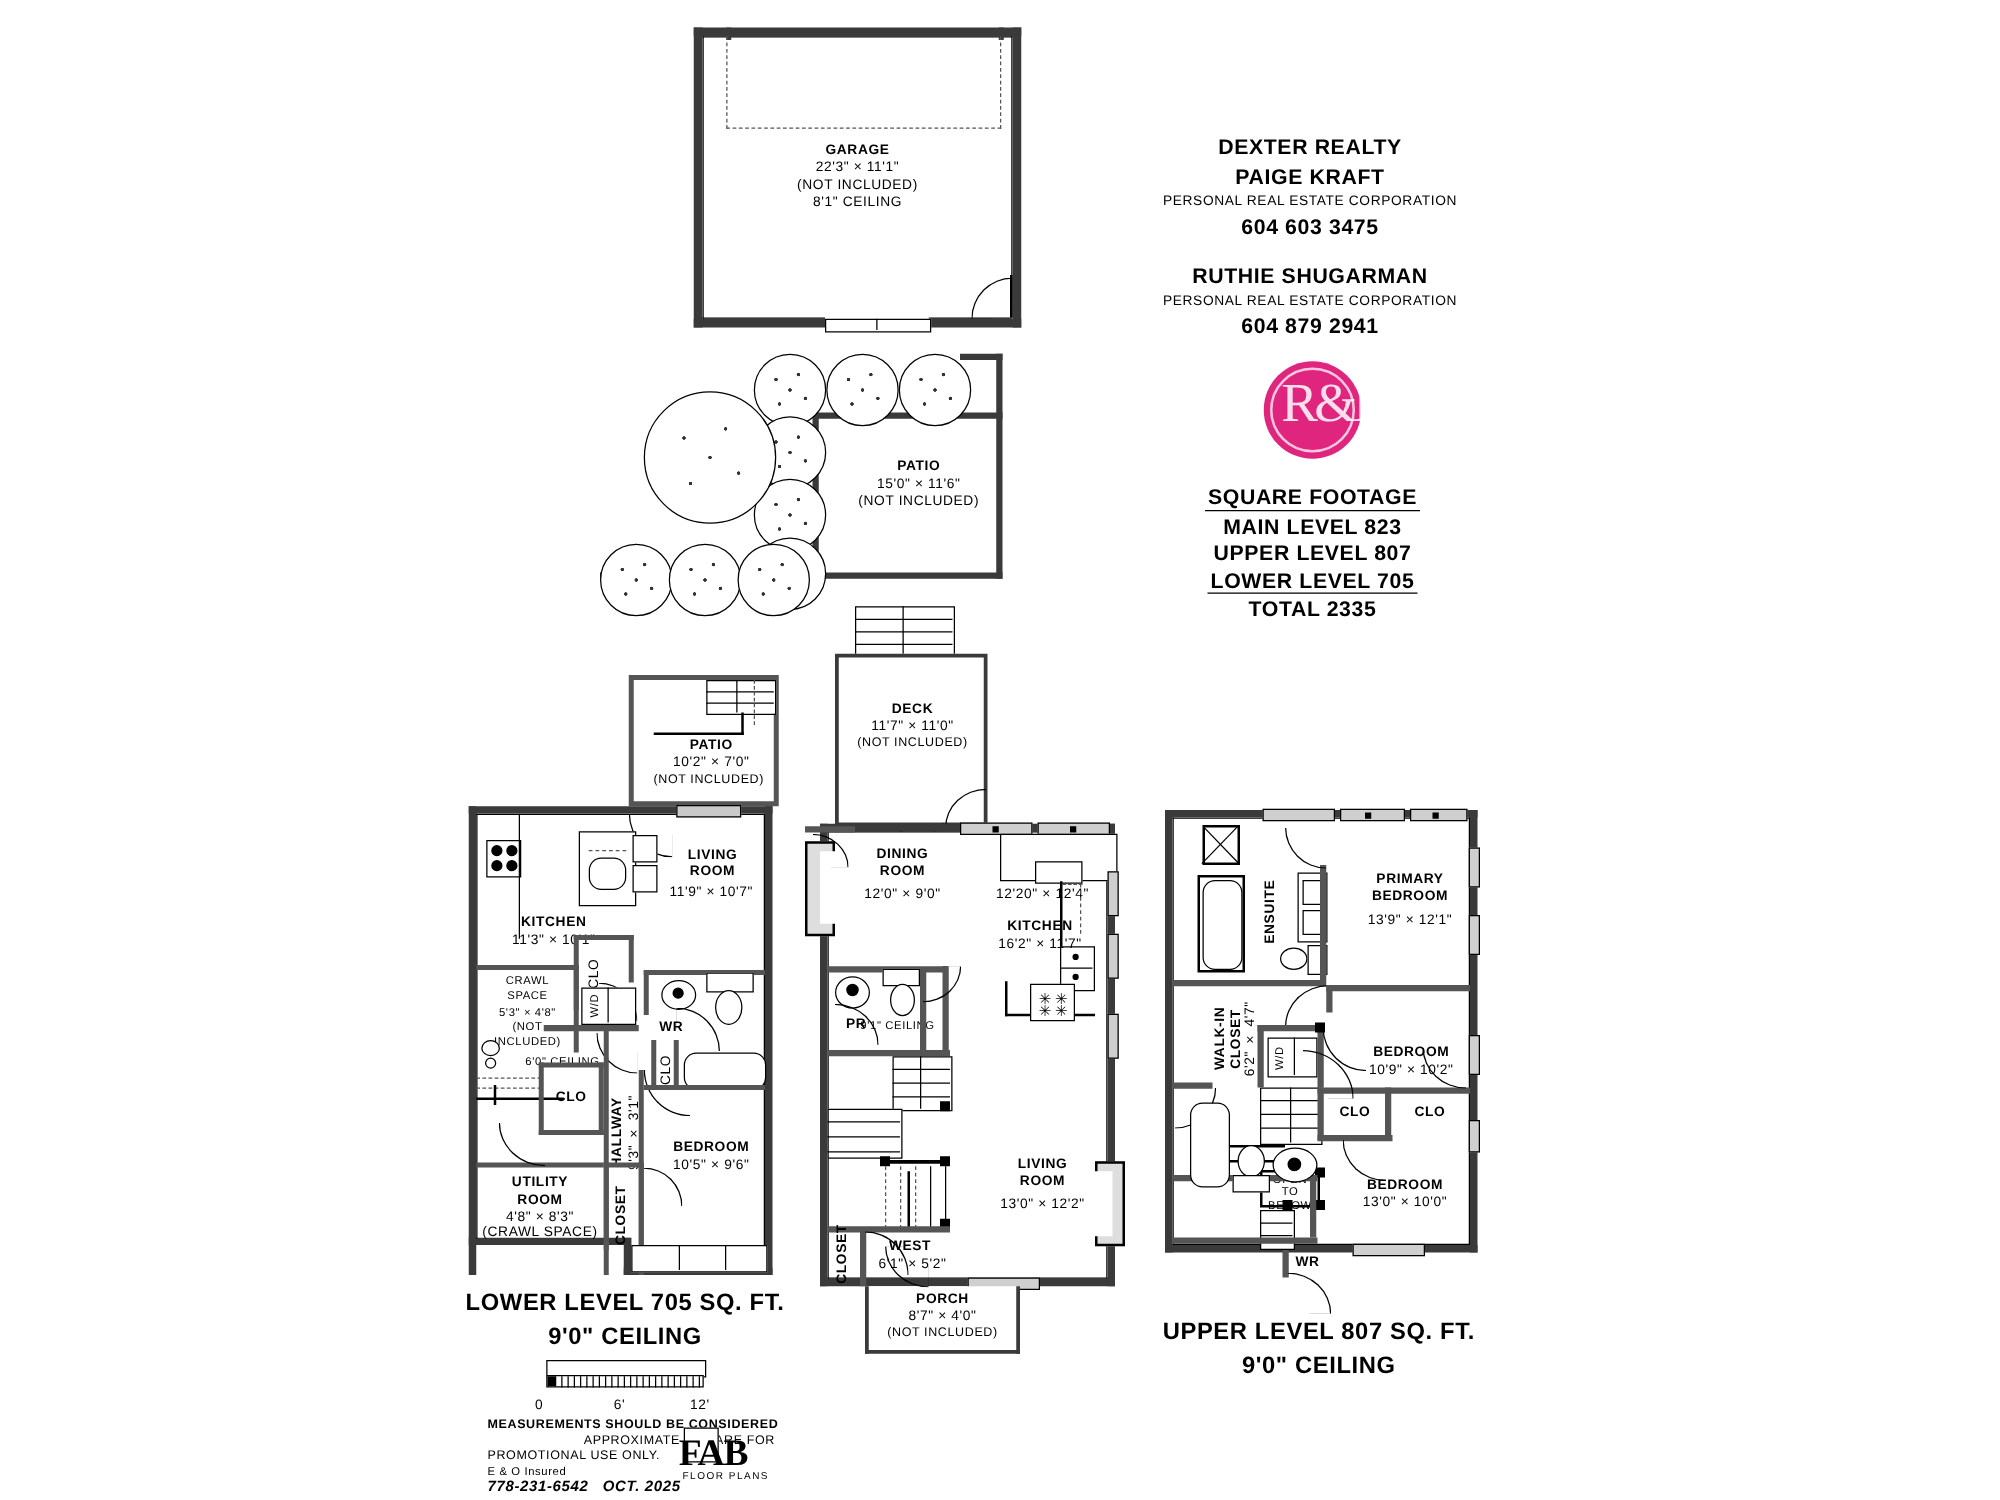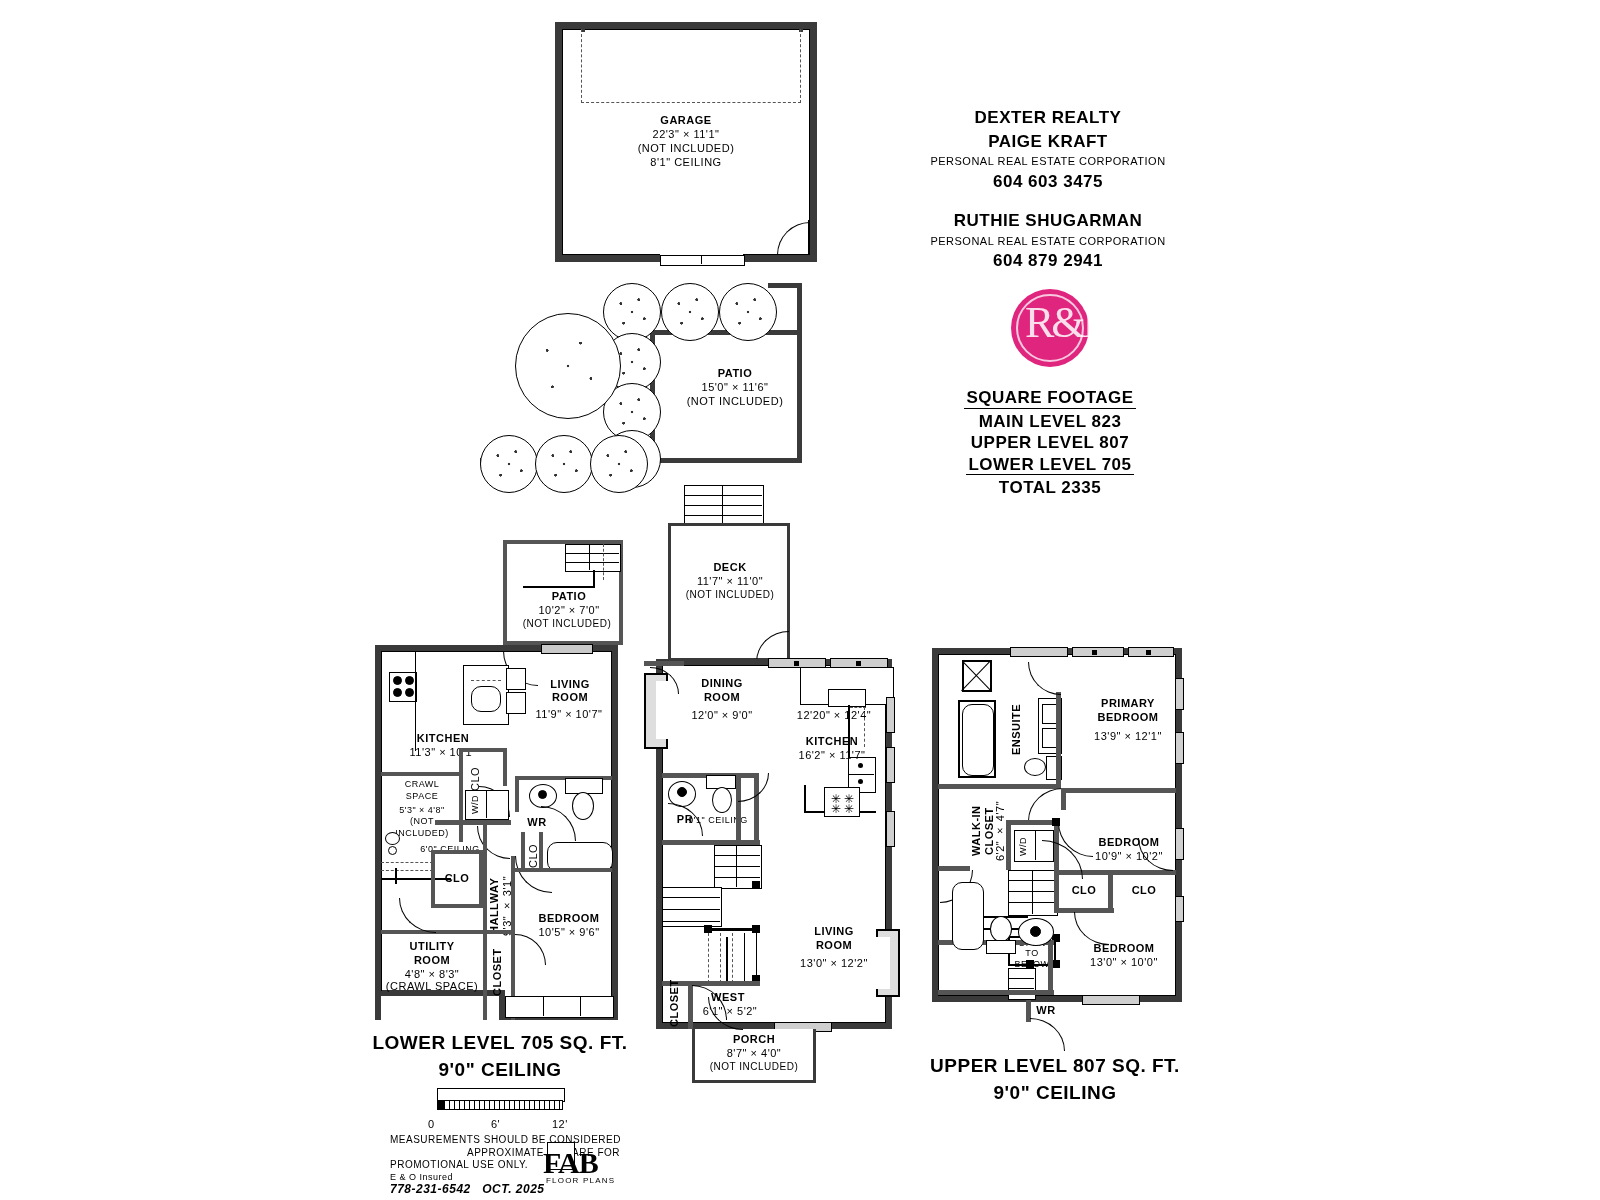--- a/index.html
+++ b/index.html
@@ -336,21 +336,21 @@
       <div class="tick"></div>
         <div class="tick"></div>
         <div class="tick"></div>
     </div>
   </div>
   <div class="abs plan-txt t11" style="left:428px;top:1118px;">0</div>
   <div class="abs plan-txt t11" style="left:491px;top:1118px;">6'</div>
   <div class="abs plan-txt t11" style="left:552px;top:1118px;">12'</div>
 
   <div class="abs" style="left:390px;top:1134px;width:230px;">
-    <div class="plan-txt t10" style="text-align:left;">MEASUREMENTS SHOULD BE CONSIDERED</div>
+    <div class="plan-txt t10" style="text-align:left;font-weight:bold;">MEASUREMENTS SHOULD BE CONSIDERED</div>
     <div class="plan-txt t10" style="text-align:right;margin-top:1px;">APPROXIMATE AND ARE FOR</div>
     <div class="plan-txt t10" style="text-align:left;margin-top:1px;">PROMOTIONAL USE ONLY.</div>
     <div class="plan-txt t9" style="text-align:left;margin-top:1px;">E &amp; O Insured</div>
     <div class="plan-txt t12 bold" style="text-align:left;margin-top:1px;font-style:italic;">778-231-6542   OCT. 2025</div>
   </div>
 
   <div class="abs" style="left:543px;top:1142px;width:74px;height:46px;">
     <div class="fab-box" style="left:4px;top:0;width:26px;height:26px;"></div>
     <div class="abs" style="left:0;top:4px;font-family:'Liberation Serif',serif;font-size:30px;font-weight:700;letter-spacing:-1px;color:#000;">FAB</div>
     <div class="abs" style="left:3px;top:34px;font-size:8px;letter-spacing:1.2px;color:#000;">FLOOR PLANS</div>

